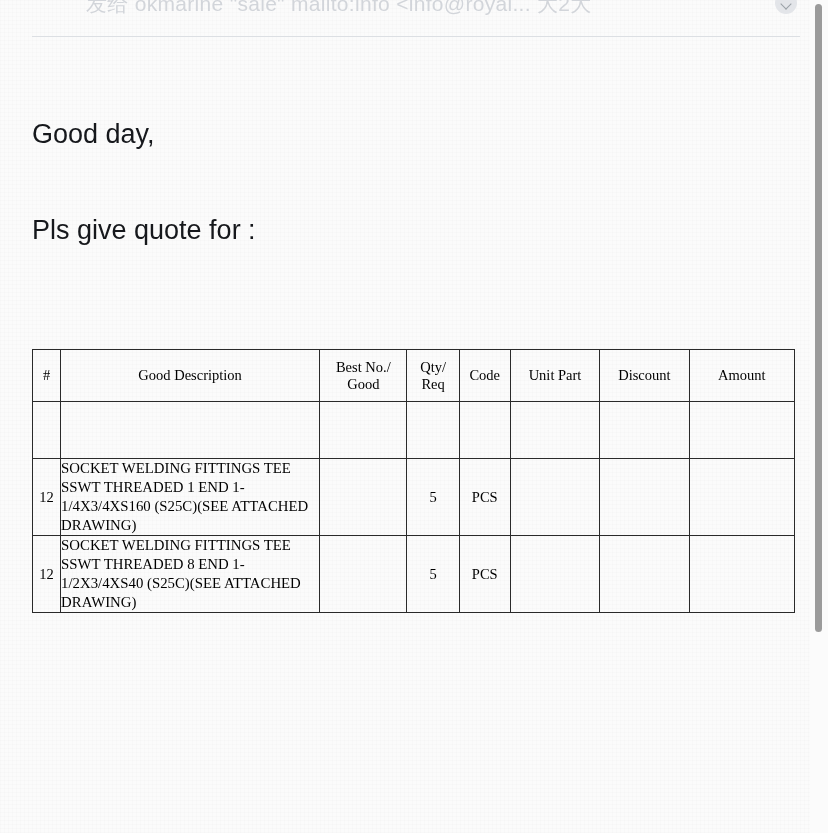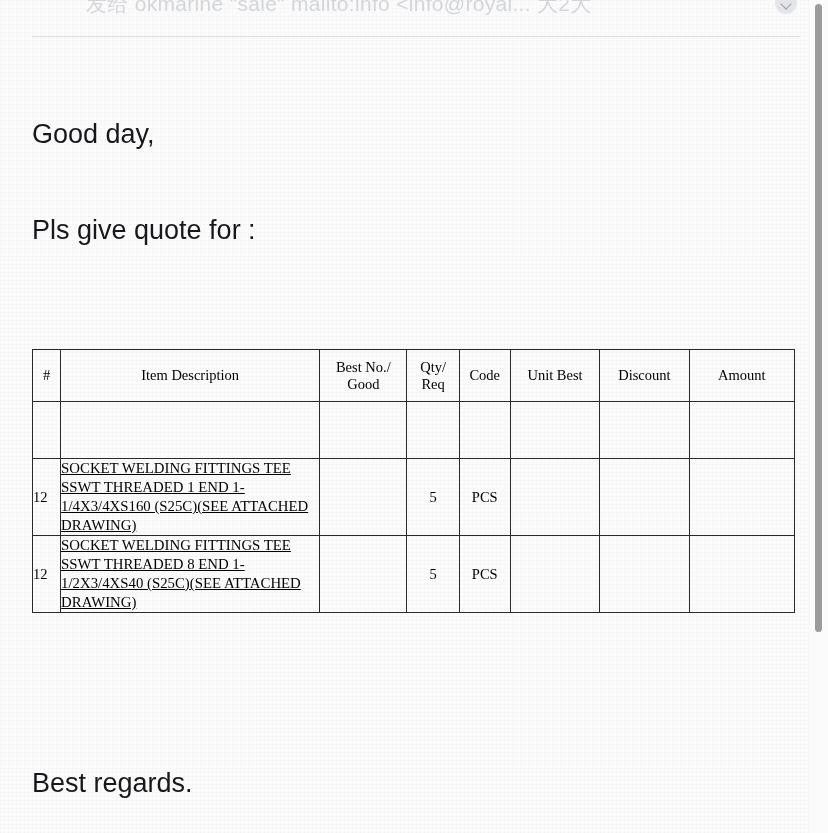--- a/index.html
+++ b/index.html
@@ -134,31 +134,30 @@
   col.c-part   { width: 87px; }
   col.c-qty    { width: 52px; }
   col.c-unit   { width: 51px; }
   col.c-price  { width: 89px; }
   col.c-disc   { width: 89px; }
   col.c-amt    { width: 105px; }
 
   tr.spacer-row td { height: 56px; }
 
   td.cell-num {
-    text-align: left;
+    text-align: center;
     vertical-align: middle;
     font-size: 14.5px;
   }
   td.cell-desc {
     text-align: left;
     vertical-align: top;
     padding: 3px 2px 3px 4px;
     line-height: 19px;
     font-size: 14.8px;
-    text-decoration: underline;
   }
   td.cell-qty,
   td.cell-unit {
     text-align: center;
     vertical-align: middle;
   }
   td.cell-blank { }
 
   
   #scrollbar-track {
@@ -207,31 +206,31 @@
           <col class="c-part">
           <col class="c-qty">
         <col class="c-unit">
           <col class="c-price">
           <col class="c-disc">
           <col class="c-amt">
       </colgroup>
       <thead>
         <tr>
           <th>#</th>
-          <th>Item Description</th>
+          <th>Good Description</th>
           <th>
             <span>Best No./</span><br>
             <span>Good</span>
           </th>
           <th>
             <span>Qty/</span><br>
             <span>Req</span>
           </th>
           <th>Code</th>
-          <th>Unit Best</th>
+          <th>Unit Part</th>
           <th>Discount</th>
           <th>Amount</th>
         </tr>
       </thead>
       <tbody>
 
         <tr class="spacer-row">
           <td class="cell-num"></td>
           <td class="cell-desc"></td>
           <td class="cell-blank"></td>
@@ -261,19 +260,18 @@
           <td class="cell-unit">PCS</td>
           <td class="cell-blank"></td>
           <td class="cell-blank"></td>
           <td class="cell-blank"></td>
         </tr>
 
       </tbody>
     </table>
   </div>
 
-  <div class="body-line" id="signoff">Best regards.</div>
 
   <div id="scrollbar-track">
     <div id="scrollbar-thumb"></div>
   </div>
 
 </div>
 
 </body></html>

